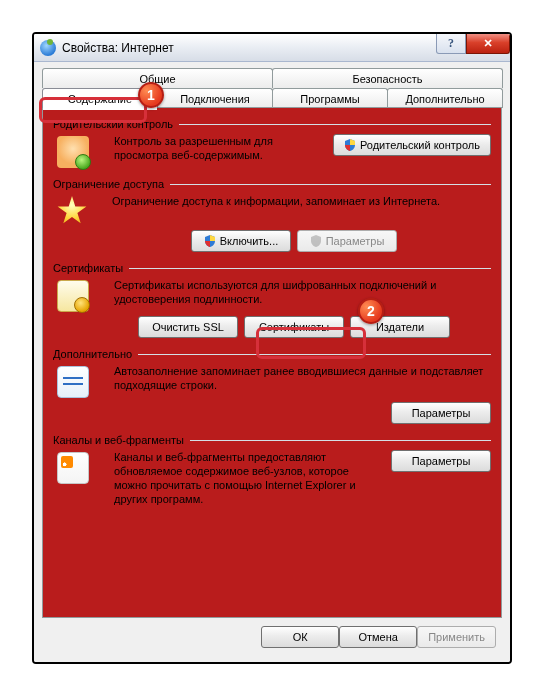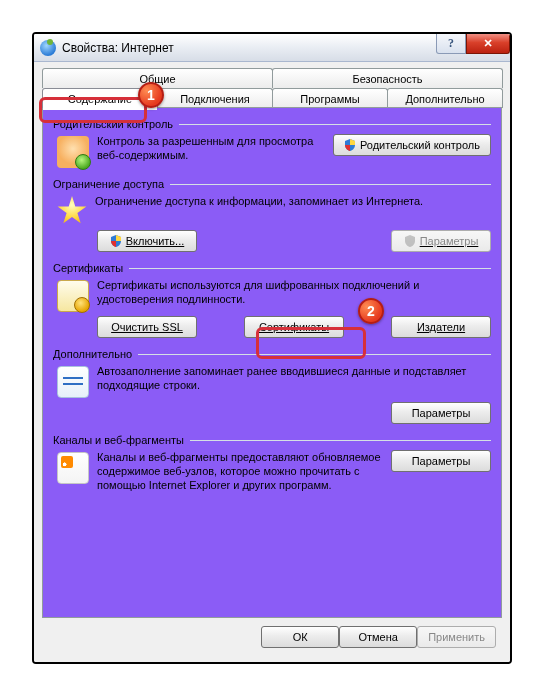--- a/index.html
+++ b/index.html
@@ -135,21 +135,21 @@
     content: "";
     position: absolute;
     left: 0;
     right: 0;
     bottom: -2px;
     height: 3px;
     background: #fff;
   }
   .tab-panel {
     border: 1px solid #919b9c;
-    background: #8b5cf6;
+    background: #b91c1c;
     flex: 1;
     padding: 10px 10px 24px 10px;
     margin-top: -1px;
     position: relative;
     z-index: 2;
   }
   .group { margin-bottom: 10px; }
   .group-header {
     display: flex;
     align-items: center;
@@ -162,20 +162,21 @@
     margin-right: 6px;
   }
   .group-line {
     flex: 1;
     height: 1px;
     background: #d5dfe5;
   }
   .group-body {
     display: flex;
     align-items: flex-start;
+    gap: 17px;
   }
   .group-icon {
     width: 32px;
     height: 32px;
     flex-shrink: 0;
     margin: 2px 8px 0 4px;
     border-radius: 4px;
   }
   .group-text {
     font-size: 11px;
@@ -210,25 +211,24 @@
     background: linear-gradient(to bottom, #f7f7f7, #eaeaea);
   }
   .btn .shield {
     width: 12px;
     height: 12px;
     margin-right: 4px;
     display: inline-block;
   }
   .btn-row {
     display: flex;
-    justify-content: space-between;
+    justify-content: center;
     gap: 6px;
     margin-top: 4px;
     padding-left: 44px;
-    text-decoration: underline;
   }
   .right-align {
     display: flex;
     justify-content: flex-end;
     margin-top: 4px;
   }
   .bottom-buttons {
     display: flex;
     justify-content: flex-end;
     padding: 8px 6px 6px 6px;

